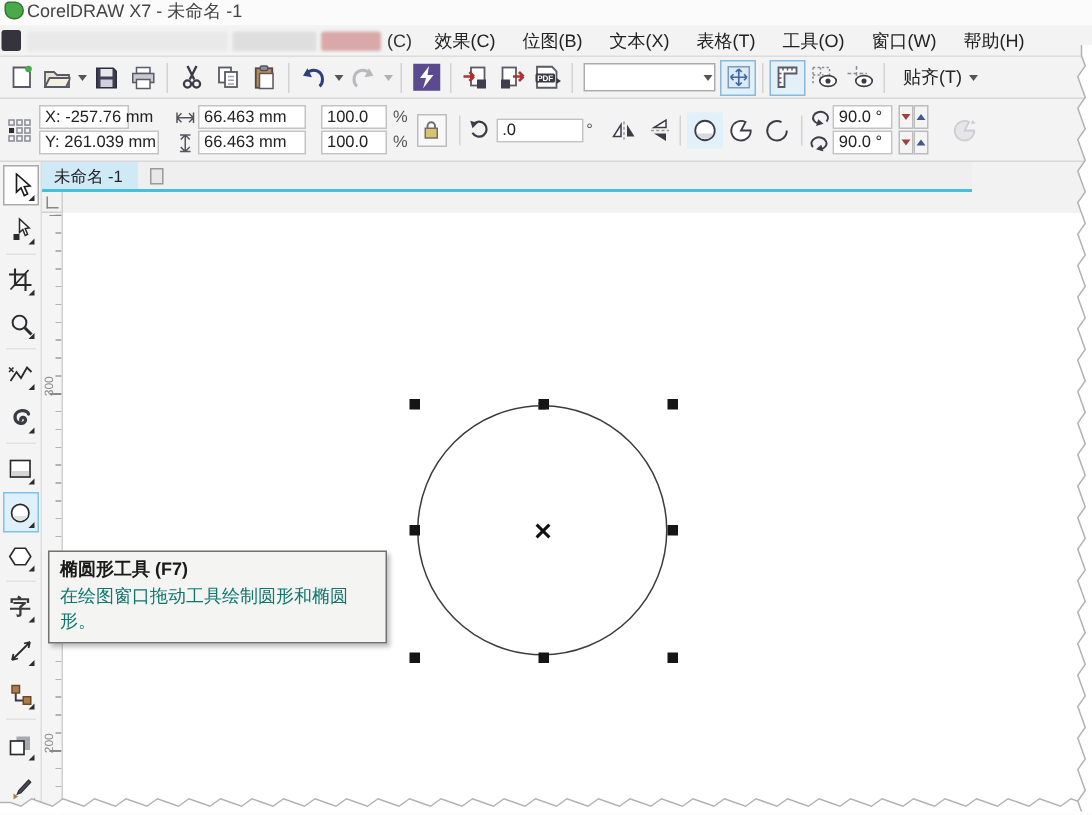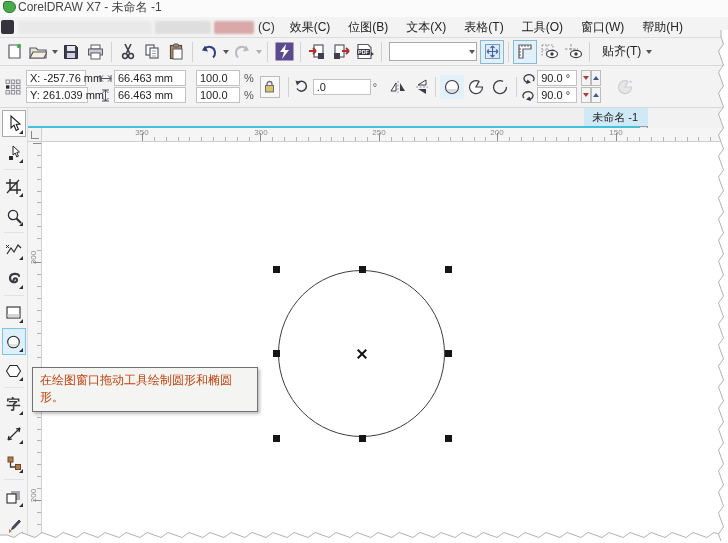--- a/index.html
+++ b/index.html
@@ -42,21 +42,21 @@
   .pb-icon { width:18px; height:18px; display:flex; align-items:center; justify-content:center; flex:none; }
   .mini { width:14px; height:14px; display:flex; align-items:center; justify-content:center; flex:none; }
   .lock-btn { width:20px; height:22px; border:1px solid #bcbcbc; background:#f8f8f8; display:flex; align-items:center; justify-content:center; margin:0 4px; flex:none; }
   .mode-btn { width:24px; height:24px; display:flex; align-items:center; justify-content:center; flex:none; border:1px solid transparent; }
   .spin-box { display:flex; flex:none; margin-left:2px; }
   .spin { width:10px; height:16px; border:1px solid #bcbcbc; background:#f4f4f4; display:flex; align-items:center; justify-content:center; }
   .tri-dn { width:0; height:0; border-left:3px solid transparent; border-right:3px solid transparent; border-top:4px solid #a04040; }
   .tri-up { width:0; height:0; border-left:3px solid transparent; border-right:3px solid transparent; border-bottom:4px solid #405a90; }
 
   
-  .tab-bar { position:absolute; left:28px; top:108px; width:620px; height:20px; background:#efefef; border-bottom:2px solid #43c0dc; display:flex; align-items:flex-end;flex-direction:column; }
+  .tab-bar { position:absolute; left:28px; top:108px; width:620px; height:20px; background:#efefef; border-bottom:2px solid #43c0dc; display:flex; align-items:flex-end; }
   .doc-tab { height:18px; background:#cfe9f7; padding:2px 10px 0 8px; font-size:11px; color:#222; flex:none; }
   .newtab-icon { width:9px; height:11px; border:1px solid #9a9a9a; background:#e8e8e8; margin:0 0 3px 8px; flex:none; }
 
   
   .toolbox { position:absolute; left:0; top:108px; width:28px; height:435px; background:#f4f4f4; border-right:1px solid #ddd; display:flex; flex-direction:column; align-items:center; padding-top:2px; }
   .tool { position:relative; width:24px; height:27px; display:flex; align-items:center; justify-content:center; flex:none; margin-bottom:2px; border:1px solid transparent; }
   .tool .flyout { position:absolute; right:2px; bottom:2px; width:0; height:0; border-left:4px solid transparent; border-bottom:4px solid #2d2d2d; }
   .tool.active-pick { border:1px solid #a9a9a9; background:#fdfdfd; }
   .tool.active-ellipse { border:1px solid #7fc3e6; background:#ddf0fb; }
   .tool-sep { width:20px; height:1px; background:#e1e1e1; margin:1px 0 3px 0; flex:none; }
@@ -80,21 +80,21 @@
   .handle { position:absolute; width:7px; height:7px; background:#151515; }
   .node-sq { position:absolute; left:317px; top:126px; width:5px; height:5px; background:#fff; border:1px solid #555; }
   .center-mark { position:absolute; left:315px; top:207px; width:10px; height:10px; }
   .center-mark:before, .center-mark:after { content:""; position:absolute; left:-1px; top:4px; width:12px; height:2px; background:#111; }
   .center-mark:before { transform:rotate(45deg); }
   .center-mark:after { transform:rotate(-45deg); }
 
   
   .tooltip { position:absolute; left:32px; top:367px; width:226px; background:#f4f4f2; border:1px solid #717171; box-shadow:2px 2px 3px rgba(0,0,0,.25); padding:3px 7px 5px 7px; z-index:30; }
   .tooltip .tt-title { font-weight:bold; font-size:12px; color:#1a1a1a; }
-  .tooltip .tt-body { font-size:12px; color:#c2410c; margin-top:1px; }
+  .tooltip .tt-body { font-size:12px; color:#0f766e; margin-top:1px; }
 
   
   .tear { position:absolute; z-index:40; pointer-events:none; }
   #tear-bottom { left:0; bottom:0; width:728px; height:14px; }
   #tear-right { right:0; top:30px; width:12px; height:513px; }
 </style>
 </head>
 <body>
 
 <div id="app">
@@ -272,21 +272,21 @@
             <rect x="11.6" y="6.3" width="3.4" height="3.4"></rect>
             <rect x="1" y="11.6" width="3.4" height="3.4"></rect>
             <rect x="6.3" y="11.6" width="3.4" height="3.4"></rect>
             <rect x="11.6" y="11.6" width="3.4" height="3.4"></rect>
           </g>
           <rect x="1" y="6.3" width="3.4" height="3.4" fill="#2d2d2d"></rect>
         </svg>
     </div>
     <div class="stack" style="margin-left:4px;">
       <div class="fld" style="width:60px;"><span>X:</span> <span>-257.76 mm</span></div>
-      <div class="fld" style="width:62px;"><span>Y:</span> <span>261.039 mm</span></div>
+      <div class="fld" style="width:80px;"><span>Y:</span> <span>261.039 mm</span></div>
     </div>
     <div class="stack" style="margin-left:10px;">
       <div class="rowflex">
         <span class="mini">
             <svg width="13" height="9" viewBox="0 0 13 9">
               <path d="M1 4.5 h11 M1 4.5 l3 -3 M1 4.5 l3 3 M12 4.5 l-3 -3 M12 4.5 l-3 3 M1 1 v7 M12 1 v7" stroke="#55555f" fill="none"></path>
             </svg>
           </span>
         <div class="fld" style="width:72px;">66.463 mm</div>
       </div>
@@ -499,29 +499,20 @@
     <div class="tool">
       <svg width="16" height="16" viewBox="0 0 16 16">
           <path d="M13 2 L14.5 3.5 L8 10.5 L5.5 11.5 L6.5 9 Z" fill="#4a4a58" stroke="#2e2e3a" stroke-width="0.8"></path>
           <path d="M3 11 l3 2 -3 2 z" fill="#b07c48"></path>
         </svg>
       <span class="flyout"></span>
     </div>
   </div>
 
   <div class="ruler-corner"></div>
-  <div class="h-ruler">
-    <div class="minors"></div>
-    <div class="majors"></div>
-    <span class="h-num" style="left:100px;">350</span>
-    <span class="h-num" style="left:219px;">300</span>
-    <span class="h-num" style="left:337px;">250</span>
-    <span class="h-num" style="left:455px;">200</span>
-    <span class="h-num" style="left:574px;">150</span>
-  </div>
   <div class="v-ruler">
     <div class="minors"></div>
     <div class="majors"></div>
     <span class="v-num" style="top:111px;">300</span>
     <span class="v-num" style="top:349px;">200</span>
   </div>
 
   <div class="canvas">
     <div class="circle-obj"></div>
     <div class="node-sq"></div>
@@ -530,20 +521,21 @@
     <div class="handle" style="left:317px;top:124px;"></div>
     <div class="handle" style="left:403px;top:124px;"></div>
     <div class="handle" style="left:231px;top:208px;"></div>
     <div class="handle" style="left:403px;top:208px;"></div>
     <div class="handle" style="left:231px;top:293px;"></div>
     <div class="handle" style="left:317px;top:293px;"></div>
     <div class="handle" style="left:403px;top:293px;"></div>
   </div>
 
   <div class="tooltip">
+    <div class="tt-title">椭圆形工具 (F7)</div>
     <div class="tt-body">在绘图窗口拖动工具绘制圆形和椭圆形。</div>
   </div>
 
   <svg id="tear-bottom" class="tear" width="728" height="14" viewBox="0 0 728 14">
     <path id="tear-bottom-fill" fill="#ffffff" d="M0,6 L7,6 L14,8.5 L21,3.5 L28,6 L35,8.5 L42,3.5 L49,6 L56,8.5 L63,3.5 L70,6 L77,8.5 L84,3.5 L91,6 L98,8.5 L105,3.5 L112,6 L119,8.5 L126,3.5 L133,6 L140,8.5 L147,3.5 L154,6 L161,8.5 L168,3.5 L175,6 L182,8.5 L189,3.5 L196,6 L203,8.5 L210,3.5 L217,6 L224,8.5 L231,3.5 L238,6 L245,8.5 L252,3.5 L259,6 L266,8.5 L273,3.5 L280,6 L287,8.5 L294,3.5 L301,6 L308,8.5 L315,3.5 L322,6 L329,8.5 L336,3.5 L343,6 L350,8.5 L357,3.5 L364,6 L371,8.5 L378,3.5 L385,6 L392,8.5 L399,3.5 L406,6 L413,8.5 L420,3.5 L427,6 L434,8.5 L441,3.5 L448,6 L455,8.5 L462,3.5 L469,6 L476,8.5 L483,3.5 L490,6 L497,8.5 L504,3.5 L511,6 L518,8.5 L525,3.5 L532,6 L539,8.5 L546,3.5 L553,6 L560,8.5 L567,3.5 L574,6 L581,8.5 L588,3.5 L595,6 L602,8.5 L609,3.5 L616,6 L623,8.5 L630,3.5 L637,6 L644,8.5 L651,3.5 L658,6 L665,8.5 L672,3.5 L679,6 L686,8.5 L693,3.5 L700,6 L707,8.5 L714,3.5 L721,6 L728,8.5 L728,14 L0,14 Z"></path>
     <path id="tear-bottom-line" fill="none" stroke="#b2b2b2" stroke-width="1" d="M0,6 L7,6 L14,8.5 L21,3.5 L28,6 L35,8.5 L42,3.5 L49,6 L56,8.5 L63,3.5 L70,6 L77,8.5 L84,3.5 L91,6 L98,8.5 L105,3.5 L112,6 L119,8.5 L126,3.5 L133,6 L140,8.5 L147,3.5 L154,6 L161,8.5 L168,3.5 L175,6 L182,8.5 L189,3.5 L196,6 L203,8.5 L210,3.5 L217,6 L224,8.5 L231,3.5 L238,6 L245,8.5 L252,3.5 L259,6 L266,8.5 L273,3.5 L280,6 L287,8.5 L294,3.5 L301,6 L308,8.5 L315,3.5 L322,6 L329,8.5 L336,3.5 L343,6 L350,8.5 L357,3.5 L364,6 L371,8.5 L378,3.5 L385,6 L392,8.5 L399,3.5 L406,6 L413,8.5 L420,3.5 L427,6 L434,8.5 L441,3.5 L448,6 L455,8.5 L462,3.5 L469,6 L476,8.5 L483,3.5 L490,6 L497,8.5 L504,3.5 L511,6 L518,8.5 L525,3.5 L532,6 L539,8.5 L546,3.5 L553,6 L560,8.5 L567,3.5 L574,6 L581,8.5 L588,3.5 L595,6 L602,8.5 L609,3.5 L616,6 L623,8.5 L630,3.5 L637,6 L644,8.5 L651,3.5 L658,6 L665,8.5 L672,3.5 L679,6 L686,8.5 L693,3.5 L700,6 L707,8.5 L714,3.5 L721,6 L728,8.5"></path>
   </svg>
   <svg id="tear-right" class="tear" width="12" height="513" viewBox="0 0 12 513">
     <path id="tear-right-fill" fill="#ffffff" d="M5,0 L5,7 L7.5,14 L2.5,21 L5,28 L7.5,35 L2.5,42 L5,49 L7.5,56 L2.5,63 L5,70 L7.5,77 L2.5,84 L5,91 L7.5,98 L2.5,105 L5,112 L7.5,119 L2.5,126 L5,133 L7.5,140 L2.5,147 L5,154 L7.5,161 L2.5,168 L5,175 L7.5,182 L2.5,189 L5,196 L7.5,203 L2.5,210 L5,217 L7.5,224 L2.5,231 L5,238 L7.5,245 L2.5,252 L5,259 L7.5,266 L2.5,273 L5,280 L7.5,287 L2.5,294 L5,301 L7.5,308 L2.5,315 L5,322 L7.5,329 L2.5,336 L5,343 L7.5,350 L2.5,357 L5,364 L7.5,371 L2.5,378 L5,385 L7.5,392 L2.5,399 L5,406 L7.5,413 L2.5,420 L5,427 L7.5,434 L2.5,441 L5,448 L7.5,455 L2.5,462 L5,469 L7.5,476 L2.5,483 L5,490 L7.5,497 L2.5,504 L5,511 L12,513 L12,0 Z"></path>
     <path id="tear-right-line" fill="none" stroke="#b2b2b2" stroke-width="1" d="M5,0 L5,7 L7.5,14 L2.5,21 L5,28 L7.5,35 L2.5,42 L5,49 L7.5,56 L2.5,63 L5,70 L7.5,77 L2.5,84 L5,91 L7.5,98 L2.5,105 L5,112 L7.5,119 L2.5,126 L5,133 L7.5,140 L2.5,147 L5,154 L7.5,161 L2.5,168 L5,175 L7.5,182 L2.5,189 L5,196 L7.5,203 L2.5,210 L5,217 L7.5,224 L2.5,231 L5,238 L7.5,245 L2.5,252 L5,259 L7.5,266 L2.5,273 L5,280 L7.5,287 L2.5,294 L5,301 L7.5,308 L2.5,315 L5,322 L7.5,329 L2.5,336 L5,343 L7.5,350 L2.5,357 L5,364 L7.5,371 L2.5,378 L5,385 L7.5,392 L2.5,399 L5,406 L7.5,413 L2.5,420 L5,427 L7.5,434 L2.5,441 L5,448 L7.5,455 L2.5,462 L5,469 L7.5,476 L2.5,483 L5,490 L7.5,497 L2.5,504 L5,511"></path>

